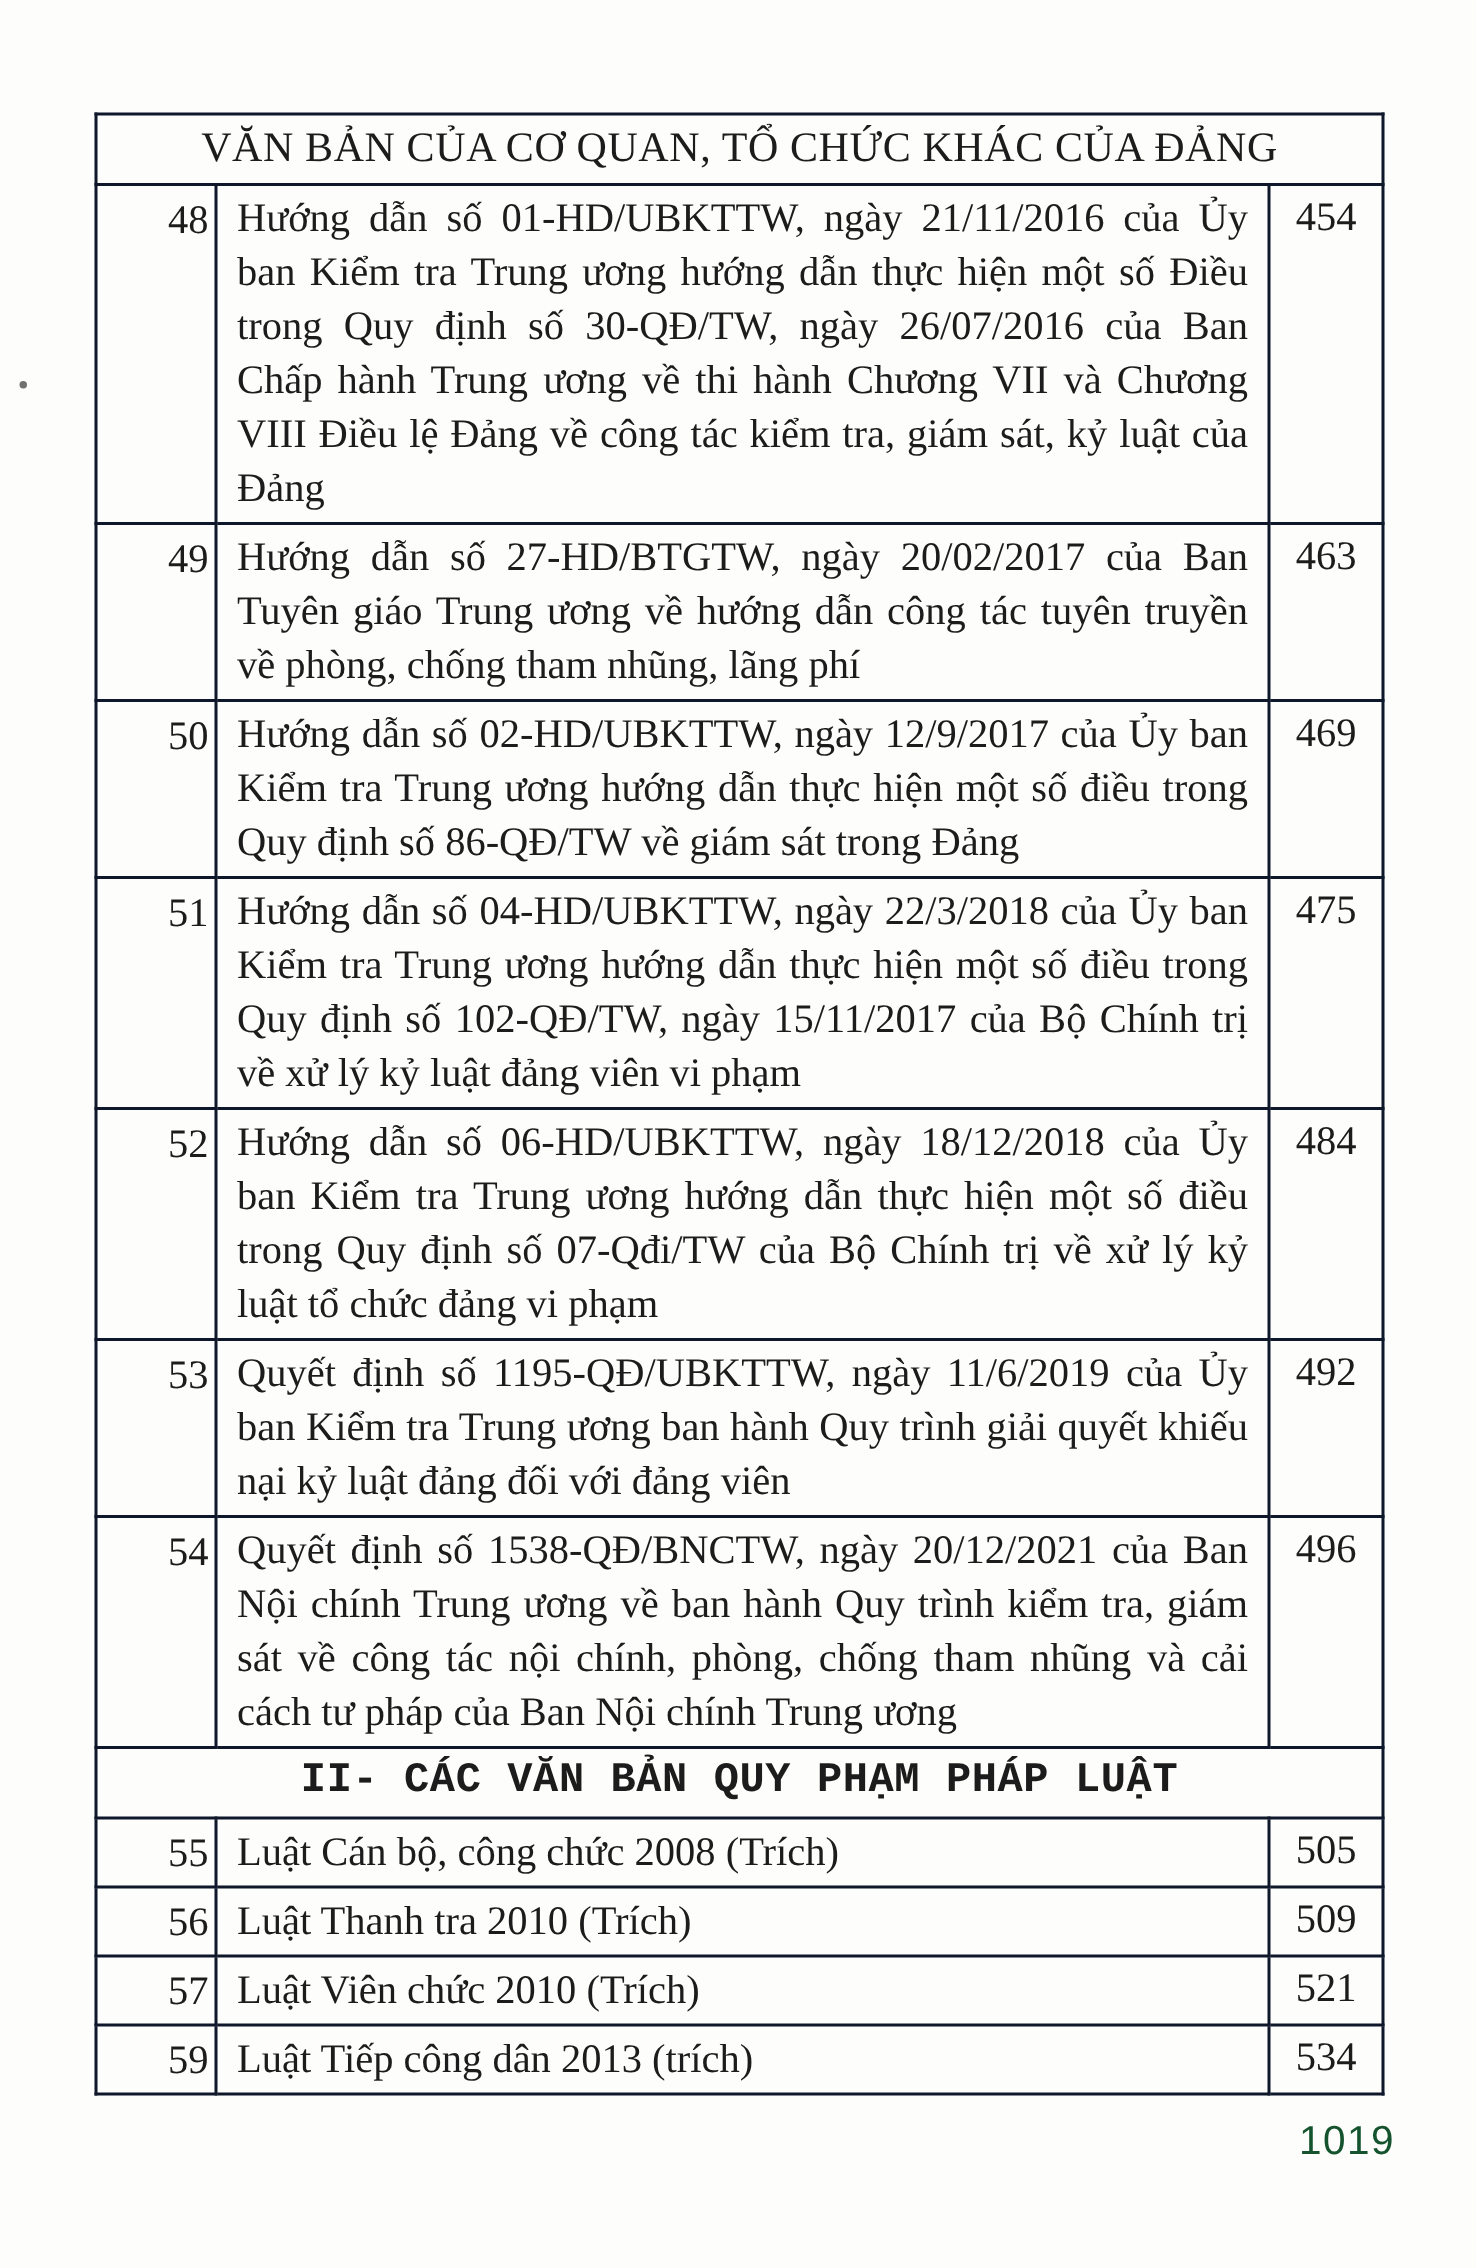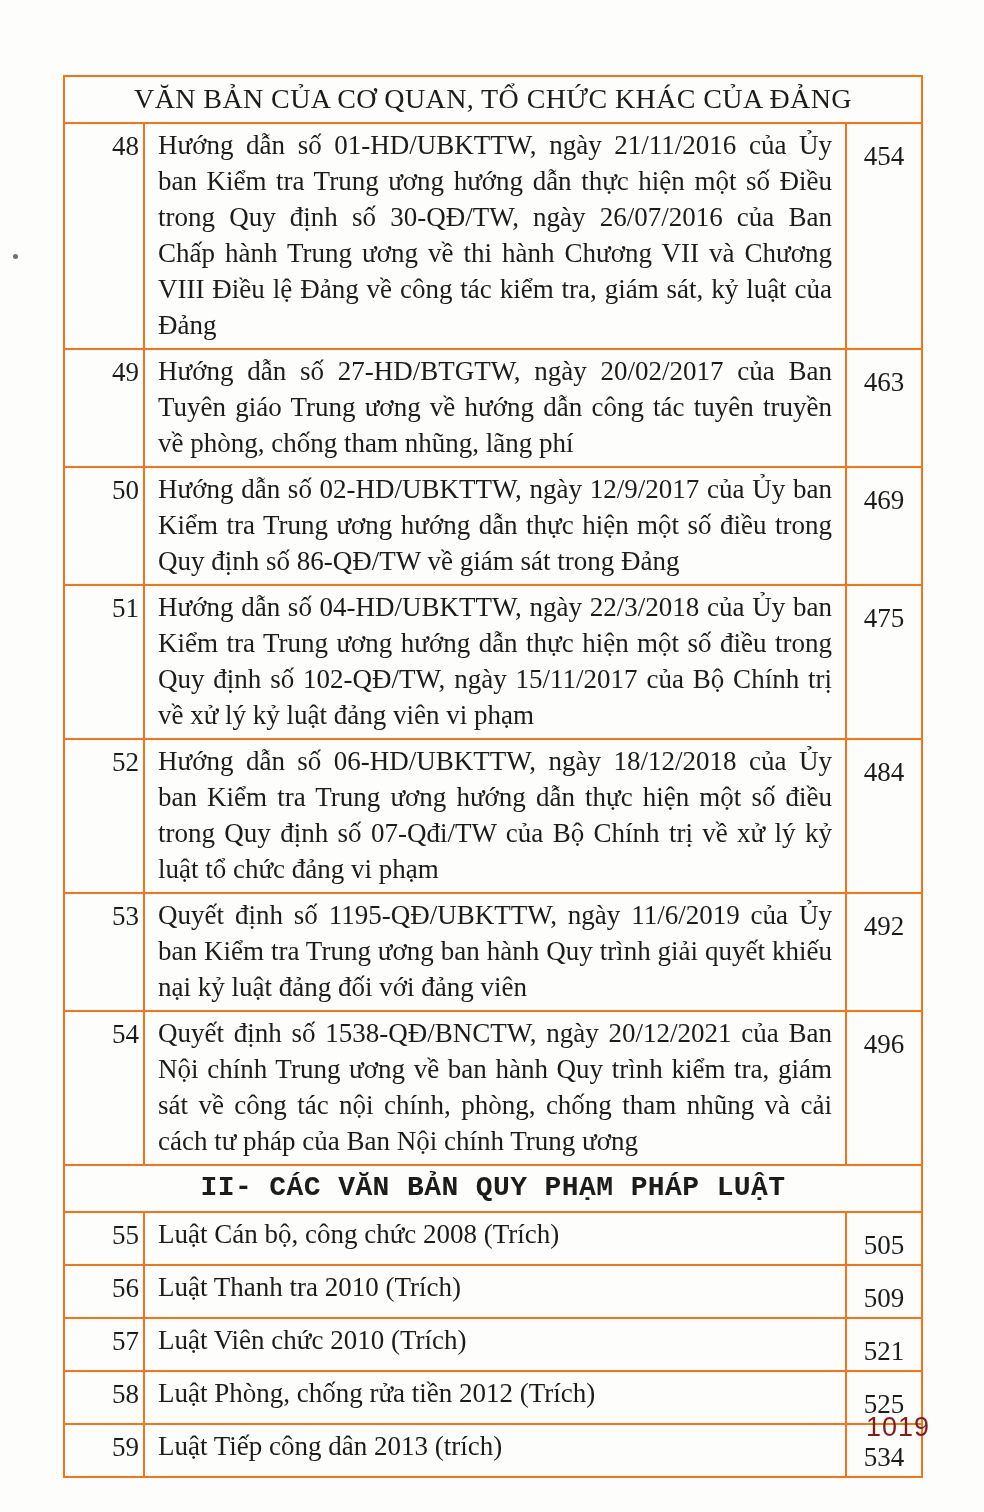--- a/index.html
+++ b/index.html
@@ -18,21 +18,21 @@
   }
   table.toc-table {
     position: absolute;
     left: 63px;
     top: 75px;
     width: 858px;
     border-collapse: collapse;
     table-layout: fixed;
   }
   table.toc-table td {
-    border: 2px solid #f97316;
+    border: 2px solid #0f172a;
   }
   .col-no   { width: 80px; }
   .col-title{ width: 702px; }
   .col-page { width: 76px; }
 
   td.section-header {
     text-align: center;
     font-size: 28px;
     line-height: 34px;
     padding: 5px 6px 6px 6px;
@@ -57,29 +57,29 @@
     vertical-align: top;
     font-size: 27px;
     line-height: 36px;
     padding: 3px 13px 5px 13px;
   }
   td.cell-page {
     text-align: center;
     vertical-align: top;
     font-size: 27px;
     line-height: 36px;
-    padding-top: 14px;
+    padding-top: 2px;
   }
   .footer-page-number {
     position: absolute;
     top: 1412px;
     right: 54px;
     font-family: "Liberation Sans", "DejaVu Sans", sans-serif;
     font-size: 27px;
-    color: #7f1d1d;
+    color: #14532d;
     letter-spacing: 1px;
   }
   .ink-speck {
     position: absolute;
     left: 13px;
     top: 254px;
     width: 5px;
     height: 5px;
     border-radius: 50%;
     background: #4d4d4d;
@@ -156,25 +156,20 @@
           <td class="cell-no">56</td>
           <td class="cell-title">Luật Thanh tra 2010 (Trích)</td>
           <td class="cell-page">509</td>
         </tr>
         <tr>
           <td class="cell-no">57</td>
           <td class="cell-title">Luật Viên chức 2010 (Trích)</td>
           <td class="cell-page">521</td>
         </tr>
         <tr>
-          <td class="cell-no">58</td>
-          <td class="cell-title">Luật Phòng, chống rửa tiền 2012 (Trích)</td>
-          <td class="cell-page">525</td>
-        </tr>
-        <tr>
           <td class="cell-no">59</td>
           <td class="cell-title">Luật Tiếp công dân  2013 (trích)</td>
           <td class="cell-page">534</td>
         </tr>
       </tbody>
   </table>
 
   <div class="footer-page-number">1019</div>
 
 </div>

